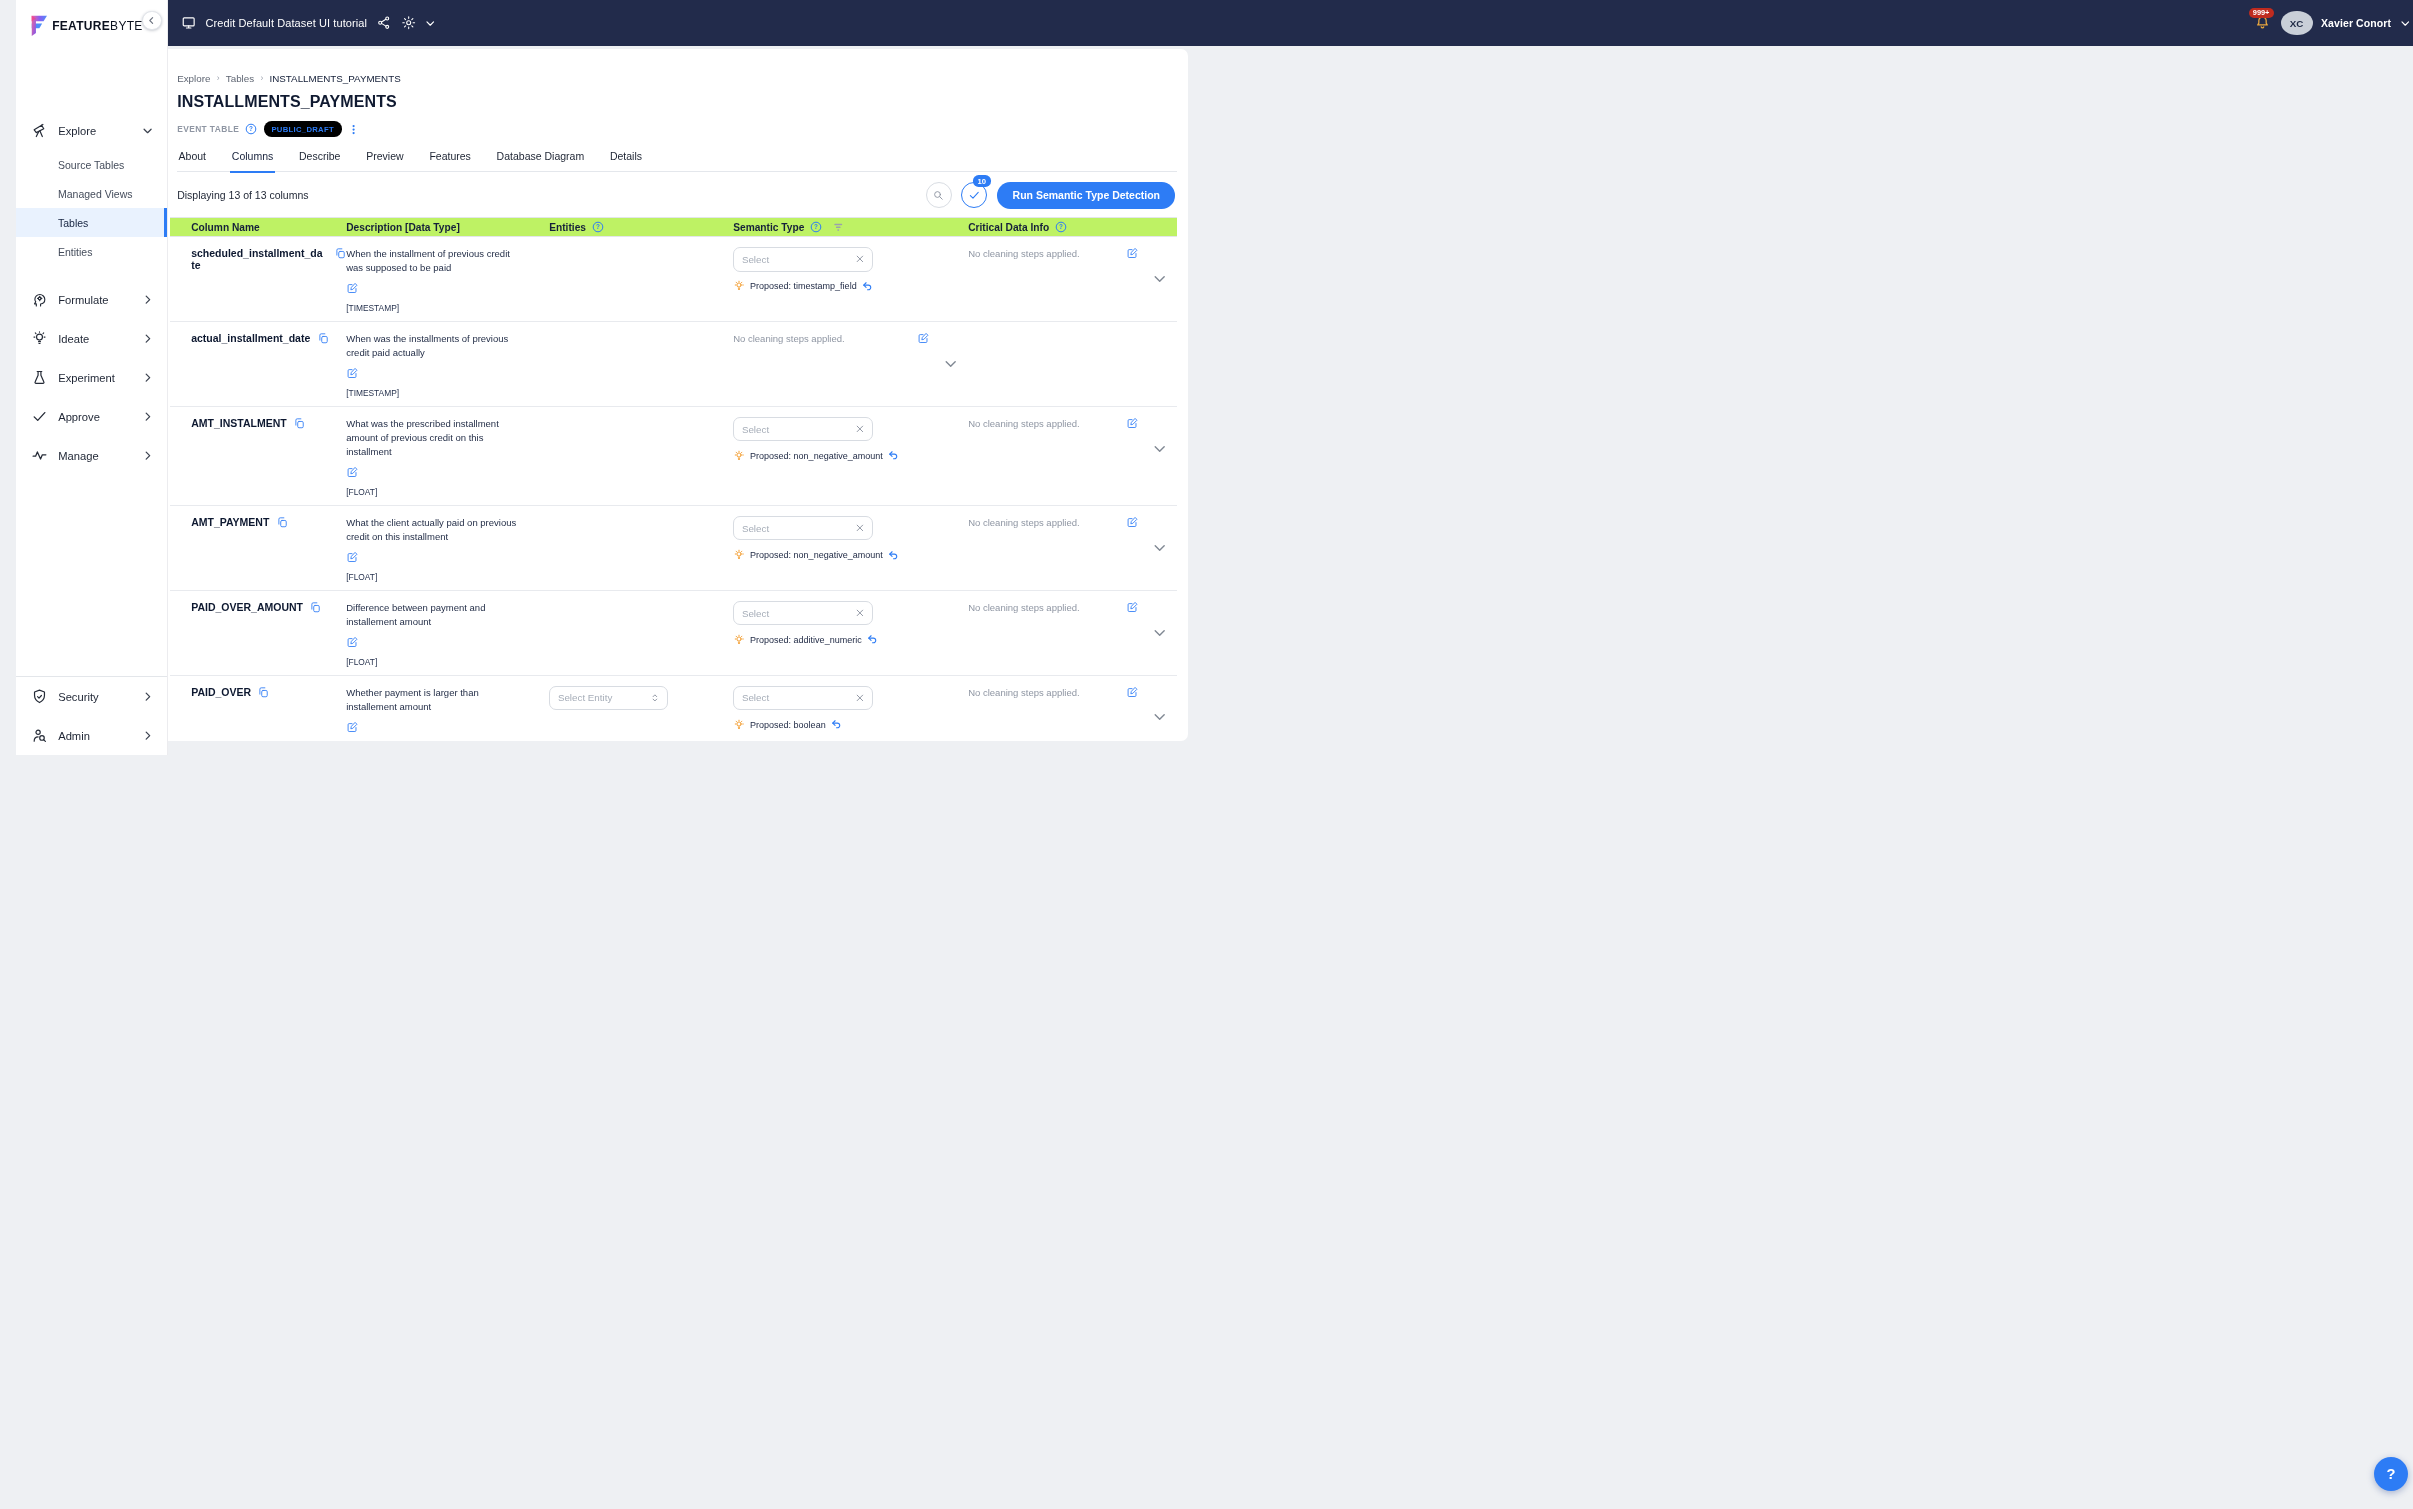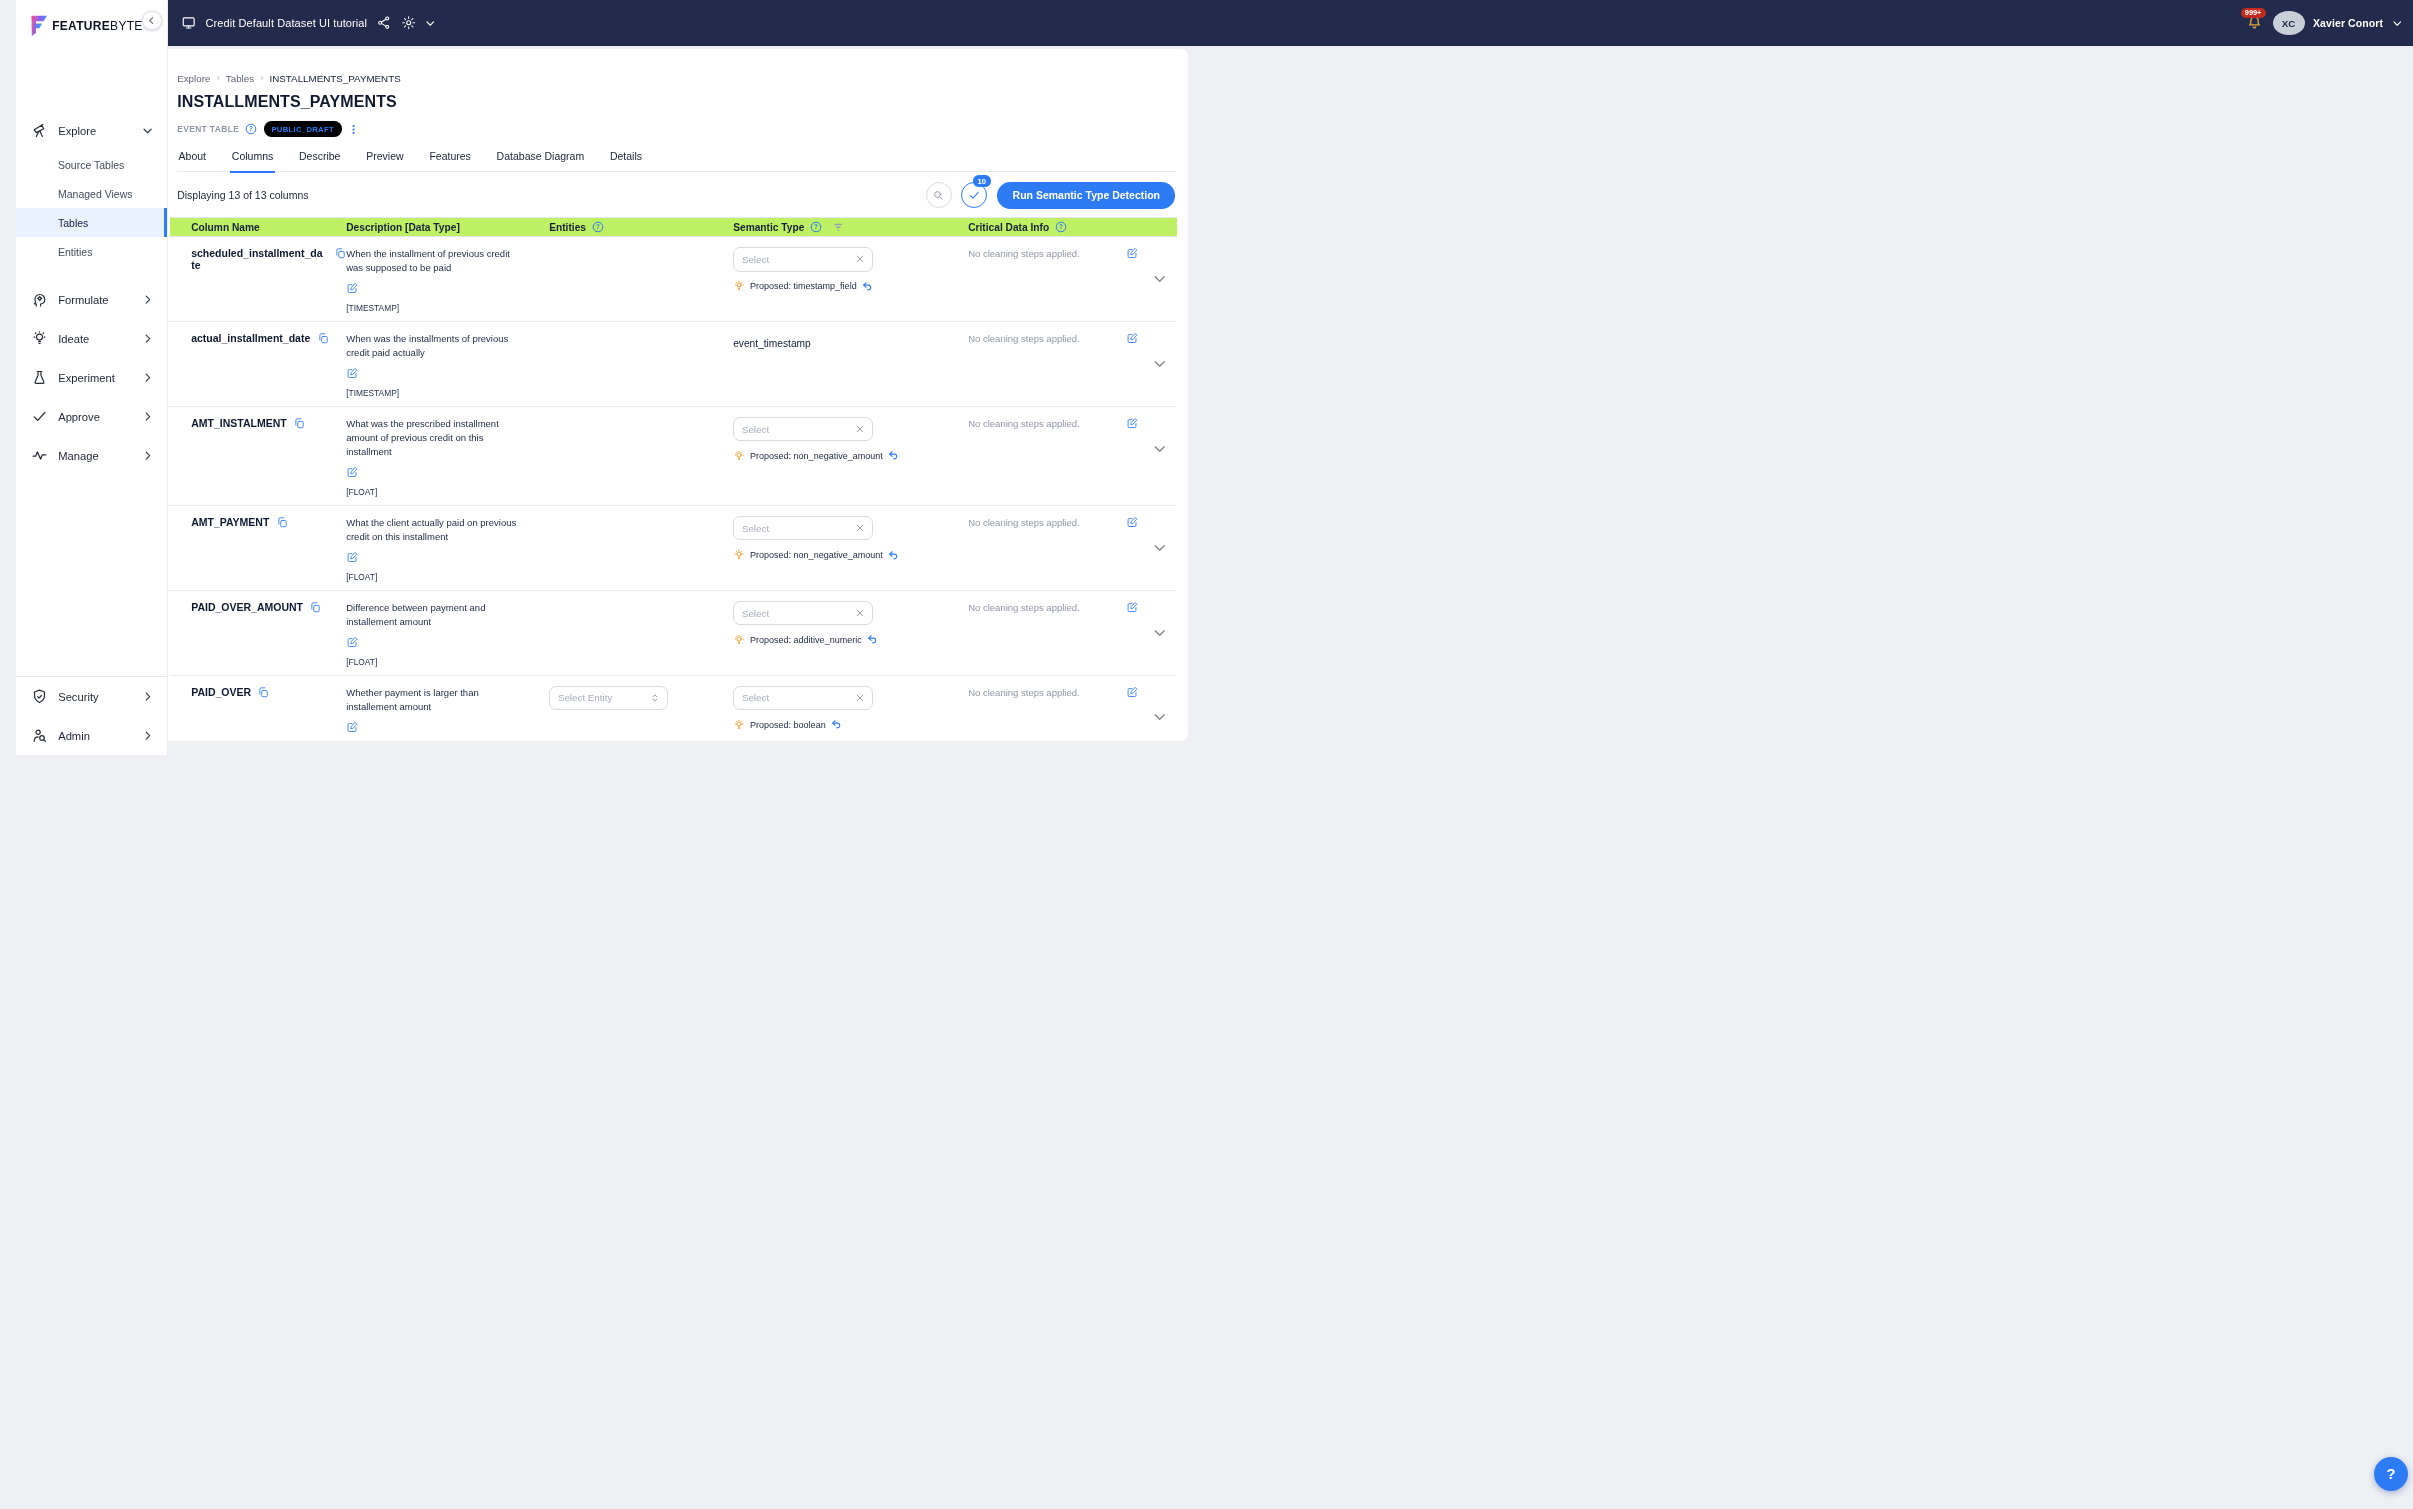--- a/index.html
+++ b/index.html
@@ -25,21 +25,21 @@
   .nav-spacer { flex:1; }
   .nav-divider { height:0.7px; background:#e3e6ea; }
 
   
   .topbar { position:absolute; left:152px; right:0; top:0; height:46px; background:#222b4b;
     display:flex; align-items:center; color:#fff; z-index:4; }
   .tb-left { display:flex; align-items:center; gap:9px; padding-left:29px; }
   .tb-title { font-size:11px; font-weight:500; letter-spacing:0.1px; }
   .tb-icon { width:15.4px; height:15.4px; color:#fff; cursor:pointer; flex:none; }
   .tb-icon.small { width:10.5px; height:10.5px; }
-  .tb-right { margin-left:auto; display:flex; align-items:center; gap:8.4px; padding-right:11px; }
+  .tb-right { margin-left:auto; display:flex; align-items:center; gap:8.4px; padding-right:3px; }
   .bell-wrap { position:relative; width:18px; height:18px; }
   .bell-wrap svg { width:17px; height:17px; color:#eaa83e; }
   .notif-badge { position:absolute; top:-6.3px; left:-5.6px; background:#bf2b1f; color:#fff;
     font-size:7.4px; font-weight:700; padding:1.4px 4.2px; border-radius:6.3px; line-height:1; }
   .avatar { width:32px; height:24.5px; border-radius:50%; background:#c9cfd8; color:#1c2742;
     display:flex; align-items:center; justify-content:center; font-size:9.8px; font-weight:700; }
   .user-name { font-size:10.5px; font-weight:600; letter-spacing:0.1px; }
 
   .collapse-btn { position:absolute; left:142px; top:10.5px; width:19.6px; height:19.6px; border-radius:50%;
     background:#fff; border:0.7px solid #e2e5ea; box-shadow:0 0.7px 2.8px rgba(20,30,60,.25); z-index:6;
@@ -449,23 +449,20 @@
       </div>
       <div class="cell">
         <div class="desc-text">When was the installments of previous credit paid actually</div>
         <div class="desc-edit"><svg class="icon-18" viewBox="0 0 24 24" fill="none" stroke="currentColor" stroke-width="1.8" stroke-linecap="round" stroke-linejoin="round">
               <path d="M11.5 5H6a2 2 0 0 0-2 2v11a2 2 0 0 0 2 2h11a2 2 0 0 0 2-2v-5.5"></path>
               <path d="M17.8 3.2l3 3L13 14l-3.8.8L10 11z"></path>
             </svg></div>
         <div class="dtype">[TIMESTAMP]</div>
       </div>
       <div class="cell"></div>
-      <div class="cell">
-        <div class="sem-text">event_timestamp</div>
-      </div>
       <div class="cell crit-cell">
         <span class="crit-text">No cleaning steps applied.</span>
         <div class="crit-icons">
           <svg class="icon-18" viewBox="0 0 24 24" fill="none" stroke="currentColor" stroke-width="1.8" stroke-linecap="round" stroke-linejoin="round">
               <path d="M11.5 5H6a2 2 0 0 0-2 2v11a2 2 0 0 0 2 2h11a2 2 0 0 0 2-2v-5.5"></path>
               <path d="M17.8 3.2l3 3L13 14l-3.8.8L10 11z"></path>
             </svg>
           <svg class="row-chev" viewBox="0 0 24 24" fill="none" stroke="currentColor" stroke-width="2.2" stroke-linecap="round" stroke-linejoin="round">
               <path d="M5 9l7 7 7-7"></path>
             </svg>

